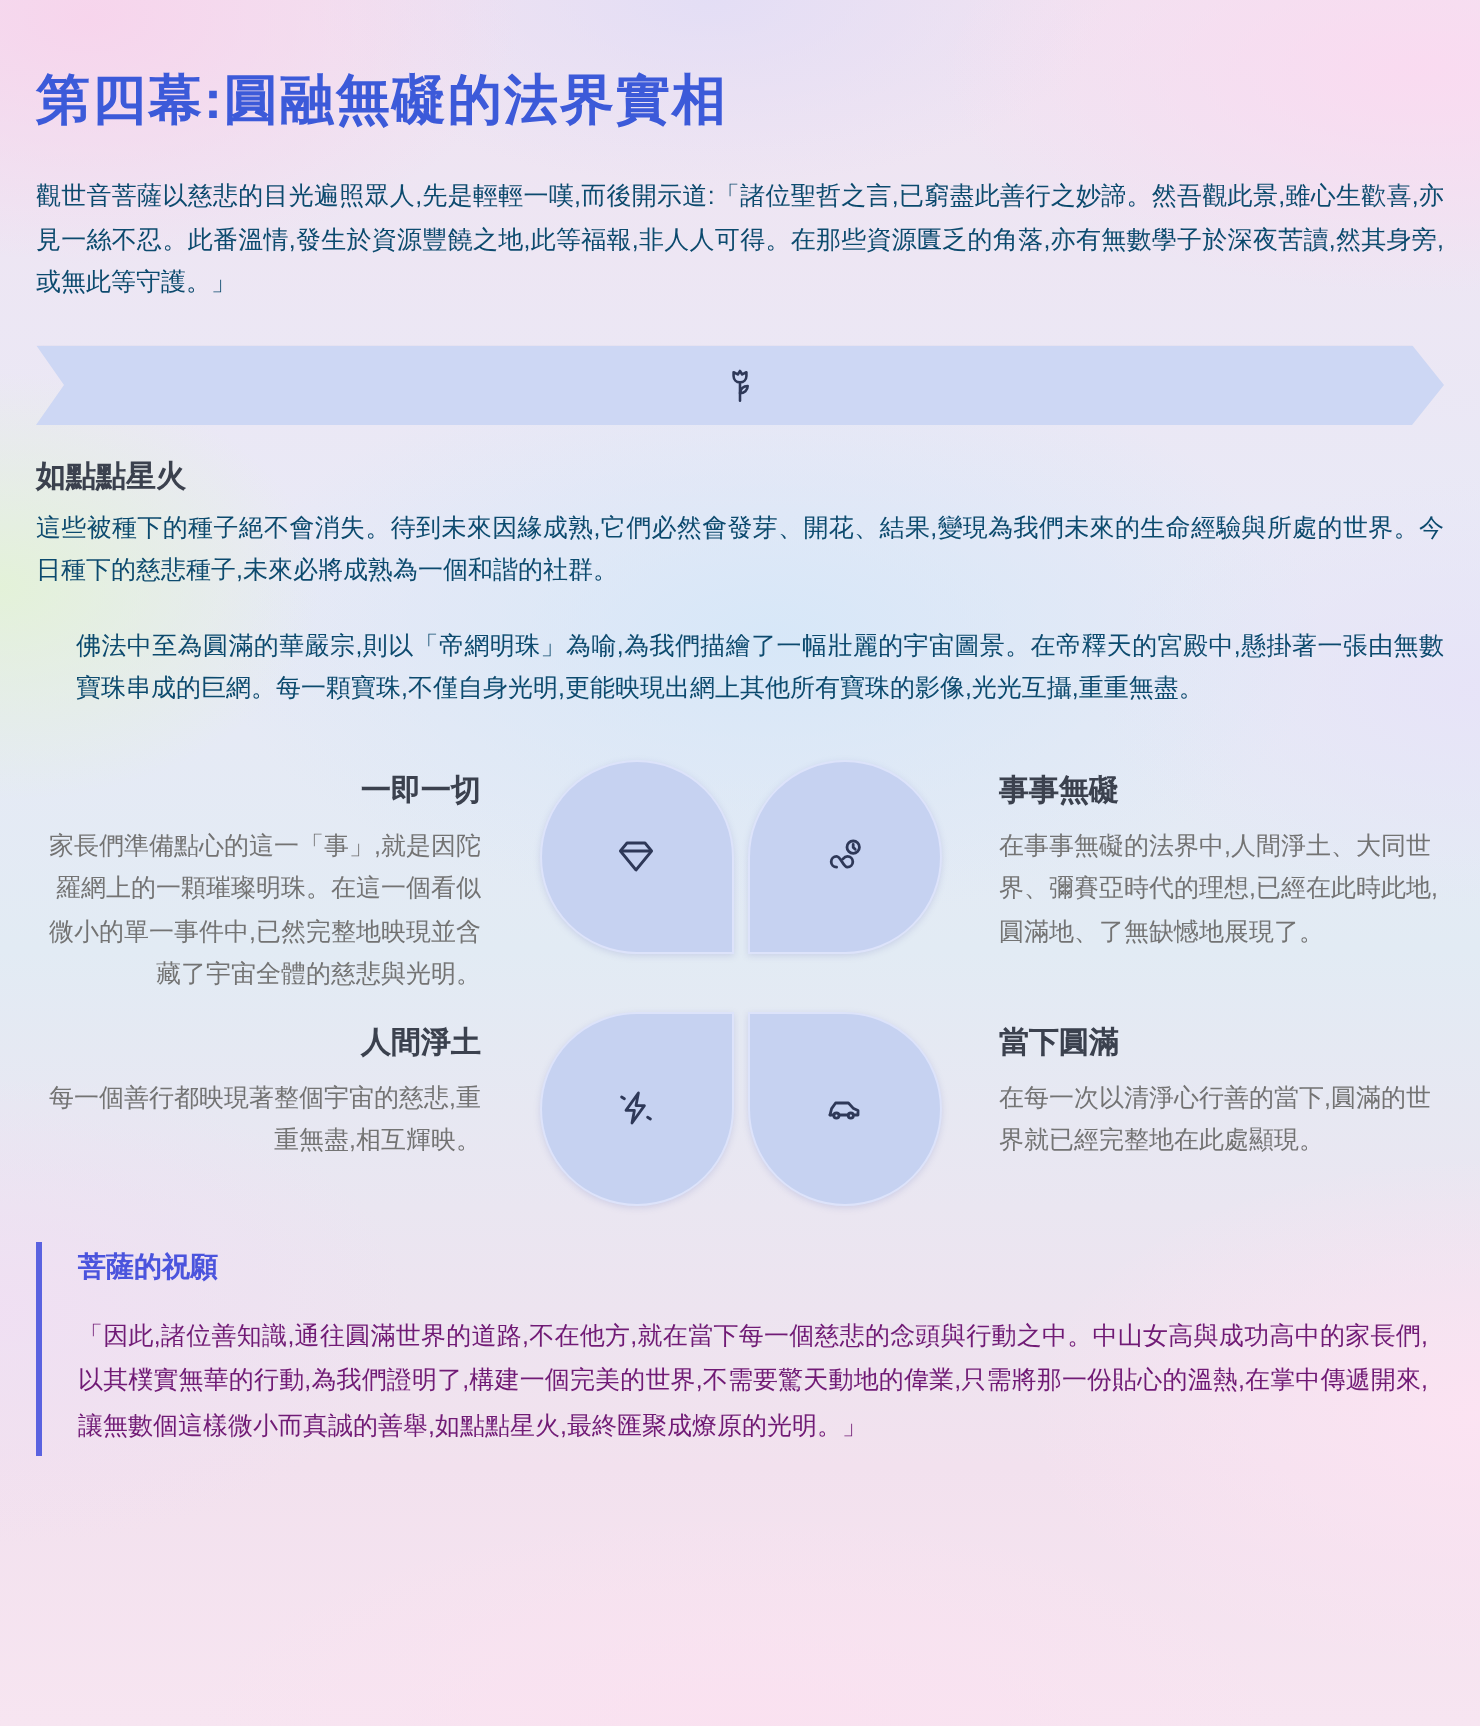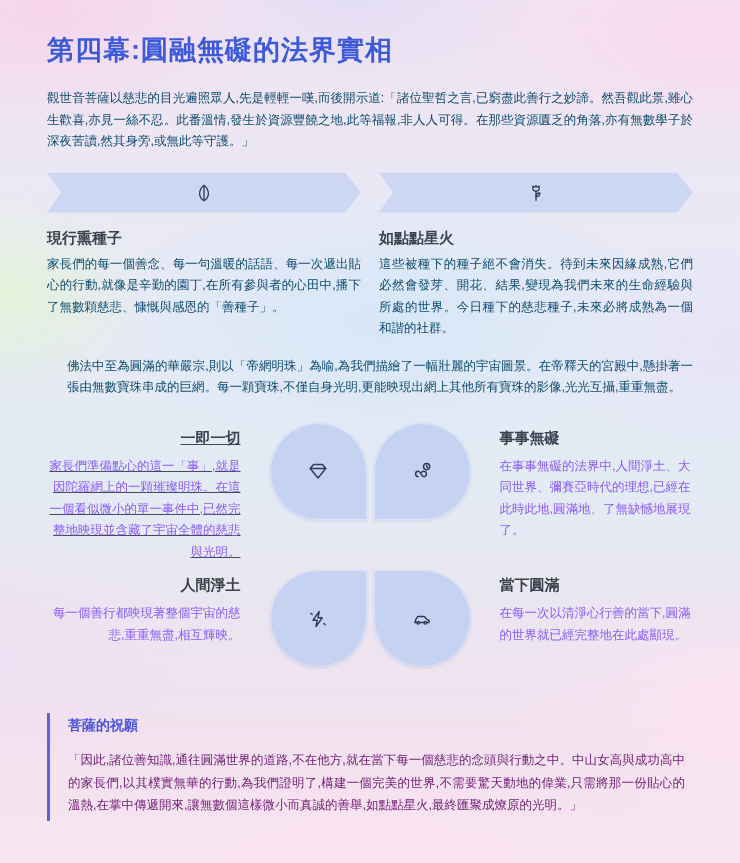--- a/index.html
+++ b/index.html
@@ -12,21 +12,21 @@
       radial-gradient(ellipse 50% 20% at 96% 4%, rgba(250,218,240,.95), transparent 65%),
       radial-gradient(ellipse 45% 18% at 48% 0%, rgba(225,221,246,.85), transparent 60%),
       radial-gradient(ellipse 35% 20% at 0% 34%, rgba(227,242,215,.95), transparent 62%),
       radial-gradient(ellipse 55% 24% at 52% 37%,rgba(214,231,248,.95), transparent 68%),
       radial-gradient(ellipse 42% 20% at 100% 40%,rgba(231,227,248,.9), transparent 62%),
       radial-gradient(ellipse 45% 22% at 0% 76%, rgba(240,223,243,.9), transparent 62%),
       radial-gradient(ellipse 50% 24% at 100% 82%,rgba(252,227,242,.95), transparent 62%),
       radial-gradient(ellipse 60% 20% at 50% 100%,rgba(250,225,240,.95), transparent 62%),
       linear-gradient(180deg,#f1e3f1 0%,#e9e9f6 30%,#e2ebf4 55%,#f2e1ee 85%,#f7e5f1 100%);
   }
-  .page{ padding:22px 47px 0; }
+  .page{ padding:22px 18px 0; }
 
   .h1{ margin-top:10px; font-size:27px; font-weight:700; letter-spacing:1px; color:#3c5ad9; }
   .body-text{ font-size:12.5px; line-height:1.72; color:#0c4a6e; text-align:justify; }
   .intro{ margin-top:20px; }
 
   .flow-row{ display:flex; gap:18px; margin-top:20px; }
   .flow-col{ flex:1; min-width:0; }
   .banner{
     height:40px; background:#cdd7f4;
     clip-path:polygon(0 0, calc(100% - 16px) 0, 100% 50%, calc(100% - 16px) 100%, 0 100%, 14px 50%);
@@ -50,51 +50,39 @@
     box-shadow:0 1px 3px rgba(130,140,200,.25);
   }
   .petal.tl{ border-radius:50% 50% 0 50%; }
   .petal.tr{ border-radius:50% 50% 50% 0; }
   .petal.bl{ border-radius:50% 0 50% 50%; }
   .petal.br{ border-radius:0 50% 50% 50%; }
   .q-cell{ padding-top:6px; }
   .q-left{ text-align:right; padding-right:22px; }
   .q-right{ text-align:left; padding-left:22px; }
   .q-label{ font-size:15px; font-weight:700; color:#3b414e; margin-bottom:8px; }
-  .q-text{ font-size:12.5px; line-height:1.72; color:#8b5cf6; }
+  .q-text{ font-size:12.5px; line-height:1.72; color:#737373; }
 
-  .quote{ margin-top:46px; border-left:3px solid #5a62e0; padding:4px 0 4px 18px; }
+  .quote{ margin-top:18px; border-left:3px solid #5a62e0; padding:4px 0 4px 18px; }
   .quote-heading{ font-size:14px; font-weight:700; color:#4b54dd; }
   .quote-text{ margin-top:14px; font-size:12.5px; line-height:1.8; color:#701a75; text-align:justify; padding-right:8px; }
 
   .icon svg{ display:block; stroke:#2e3858; fill:none; stroke-width:1.4; stroke-linecap:round; stroke-linejoin:round; }
 </style>
 </head>
 <body>
 
 <div class="page">
 
   <h1 class="h1">第四幕:圓融無礙的法界實相</h1>
 
   <p class="body-text intro">觀世音菩薩以慈悲的目光遍照眾人,先是輕輕一嘆,而後開示道:「諸位聖哲之言,已窮盡此善行之妙諦。然吾觀此景,雖心生歡喜,亦見一絲不忍。此番溫情,發生於資源豐饒之地,此等福報,非人人可得。在那些資源匱乏的角落,亦有無數學子於深夜苦讀,然其身旁,或無此等守護。」</p>
 
   <div class="flow-row">
 
-    <div class="flow-col">
-      <div class="banner banner-shadow">
-        <span class="icon">
-          <svg width="22" height="22" viewBox="0 0 24 24">
-            <path d="M12 3.5c-3.3 2.9-4.8 6.2-4.8 9 0 3.4 2.1 6.2 4.8 8 2.7-1.8 4.8-4.6 4.8-8 0-2.8-1.5-6.1-4.8-9z"></path>
-            <path d="M12 4.5v15.5"></path>
-          </svg>
-        </span>
-      </div>
-      <div class="flow-label">現行熏種子</div>
-      <p class="body-text">家長們的每一個善念、每一句溫暖的話語、每一次遞出貼心的行動,就像是辛勤的園丁,在所有參與者的心田中,播下了無數顆慈悲、慷慨與感恩的「善種子」。</p>
-    </div>
 
     <div class="flow-col">
       <div class="banner banner-shadow">
         <span class="icon">
           <svg width="22" height="22" viewBox="0 0 24 24">
             <path d="M12 10c-2 0-3.5-1.5-3.5-3.5V4.5l2.3 1.2L12 3.8l1.2 1.9 2.3-1.2v2C15.5 8.5 14 10 12 10z"></path>
             <path d="M12 10v10"></path>
             <path d="M12 16c0-2.4 1.9-4 4.2-4 0 2.4-1.9 4-4.2 4z"></path>
           </svg>
         </span>
@@ -102,21 +90,21 @@
       <div class="flow-label">如點點星火</div>
       <p class="body-text">這些被種下的種子絕不會消失。待到未來因緣成熟,它們必然會發芽、開花、結果,變現為我們未來的生命經驗與所處的世界。今日種下的慈悲種子,未來必將成熟為一個和諧的社群。</p>
     </div>
 
   </div>
 
   <p class="body-text net-body">佛法中至為圓滿的華嚴宗,則以「帝網明珠」為喻,為我們描繪了一幅壯麗的宇宙圖景。在帝釋天的宮殿中,懸掛著一張由無數寶珠串成的巨網。每一顆寶珠,不僅自身光明,更能映現出網上其他所有寶珠的影像,光光互攝,重重無盡。</p>
 
   <div class="matrix">
 
-    <div class="q-cell q-left" style="grid-column:1; grid-row:1;text-decoration:underline;">
+    <div class="q-cell q-left" style="grid-column:1; grid-row:1;">
       <div class="q-label">一即一切</div>
       <p class="q-text">家長們準備點心的這一「事」,就是因陀羅網上的一顆璀璨明珠。在這一個看似微小的單一事件中,已然完整地映現並含藏了宇宙全體的慈悲與光明。</p>
     </div>
 
     <div class="petal tl" style="grid-column:2; grid-row:1;">
       <span class="icon">
         <svg width="24" height="24" viewBox="0 0 24 24">
           <path d="M7.5 5.5h9l3.3 4L12 19 4.2 9.5l3.3-4z"></path>
           <path d="M4.5 9.5h15"></path>
         </svg>

